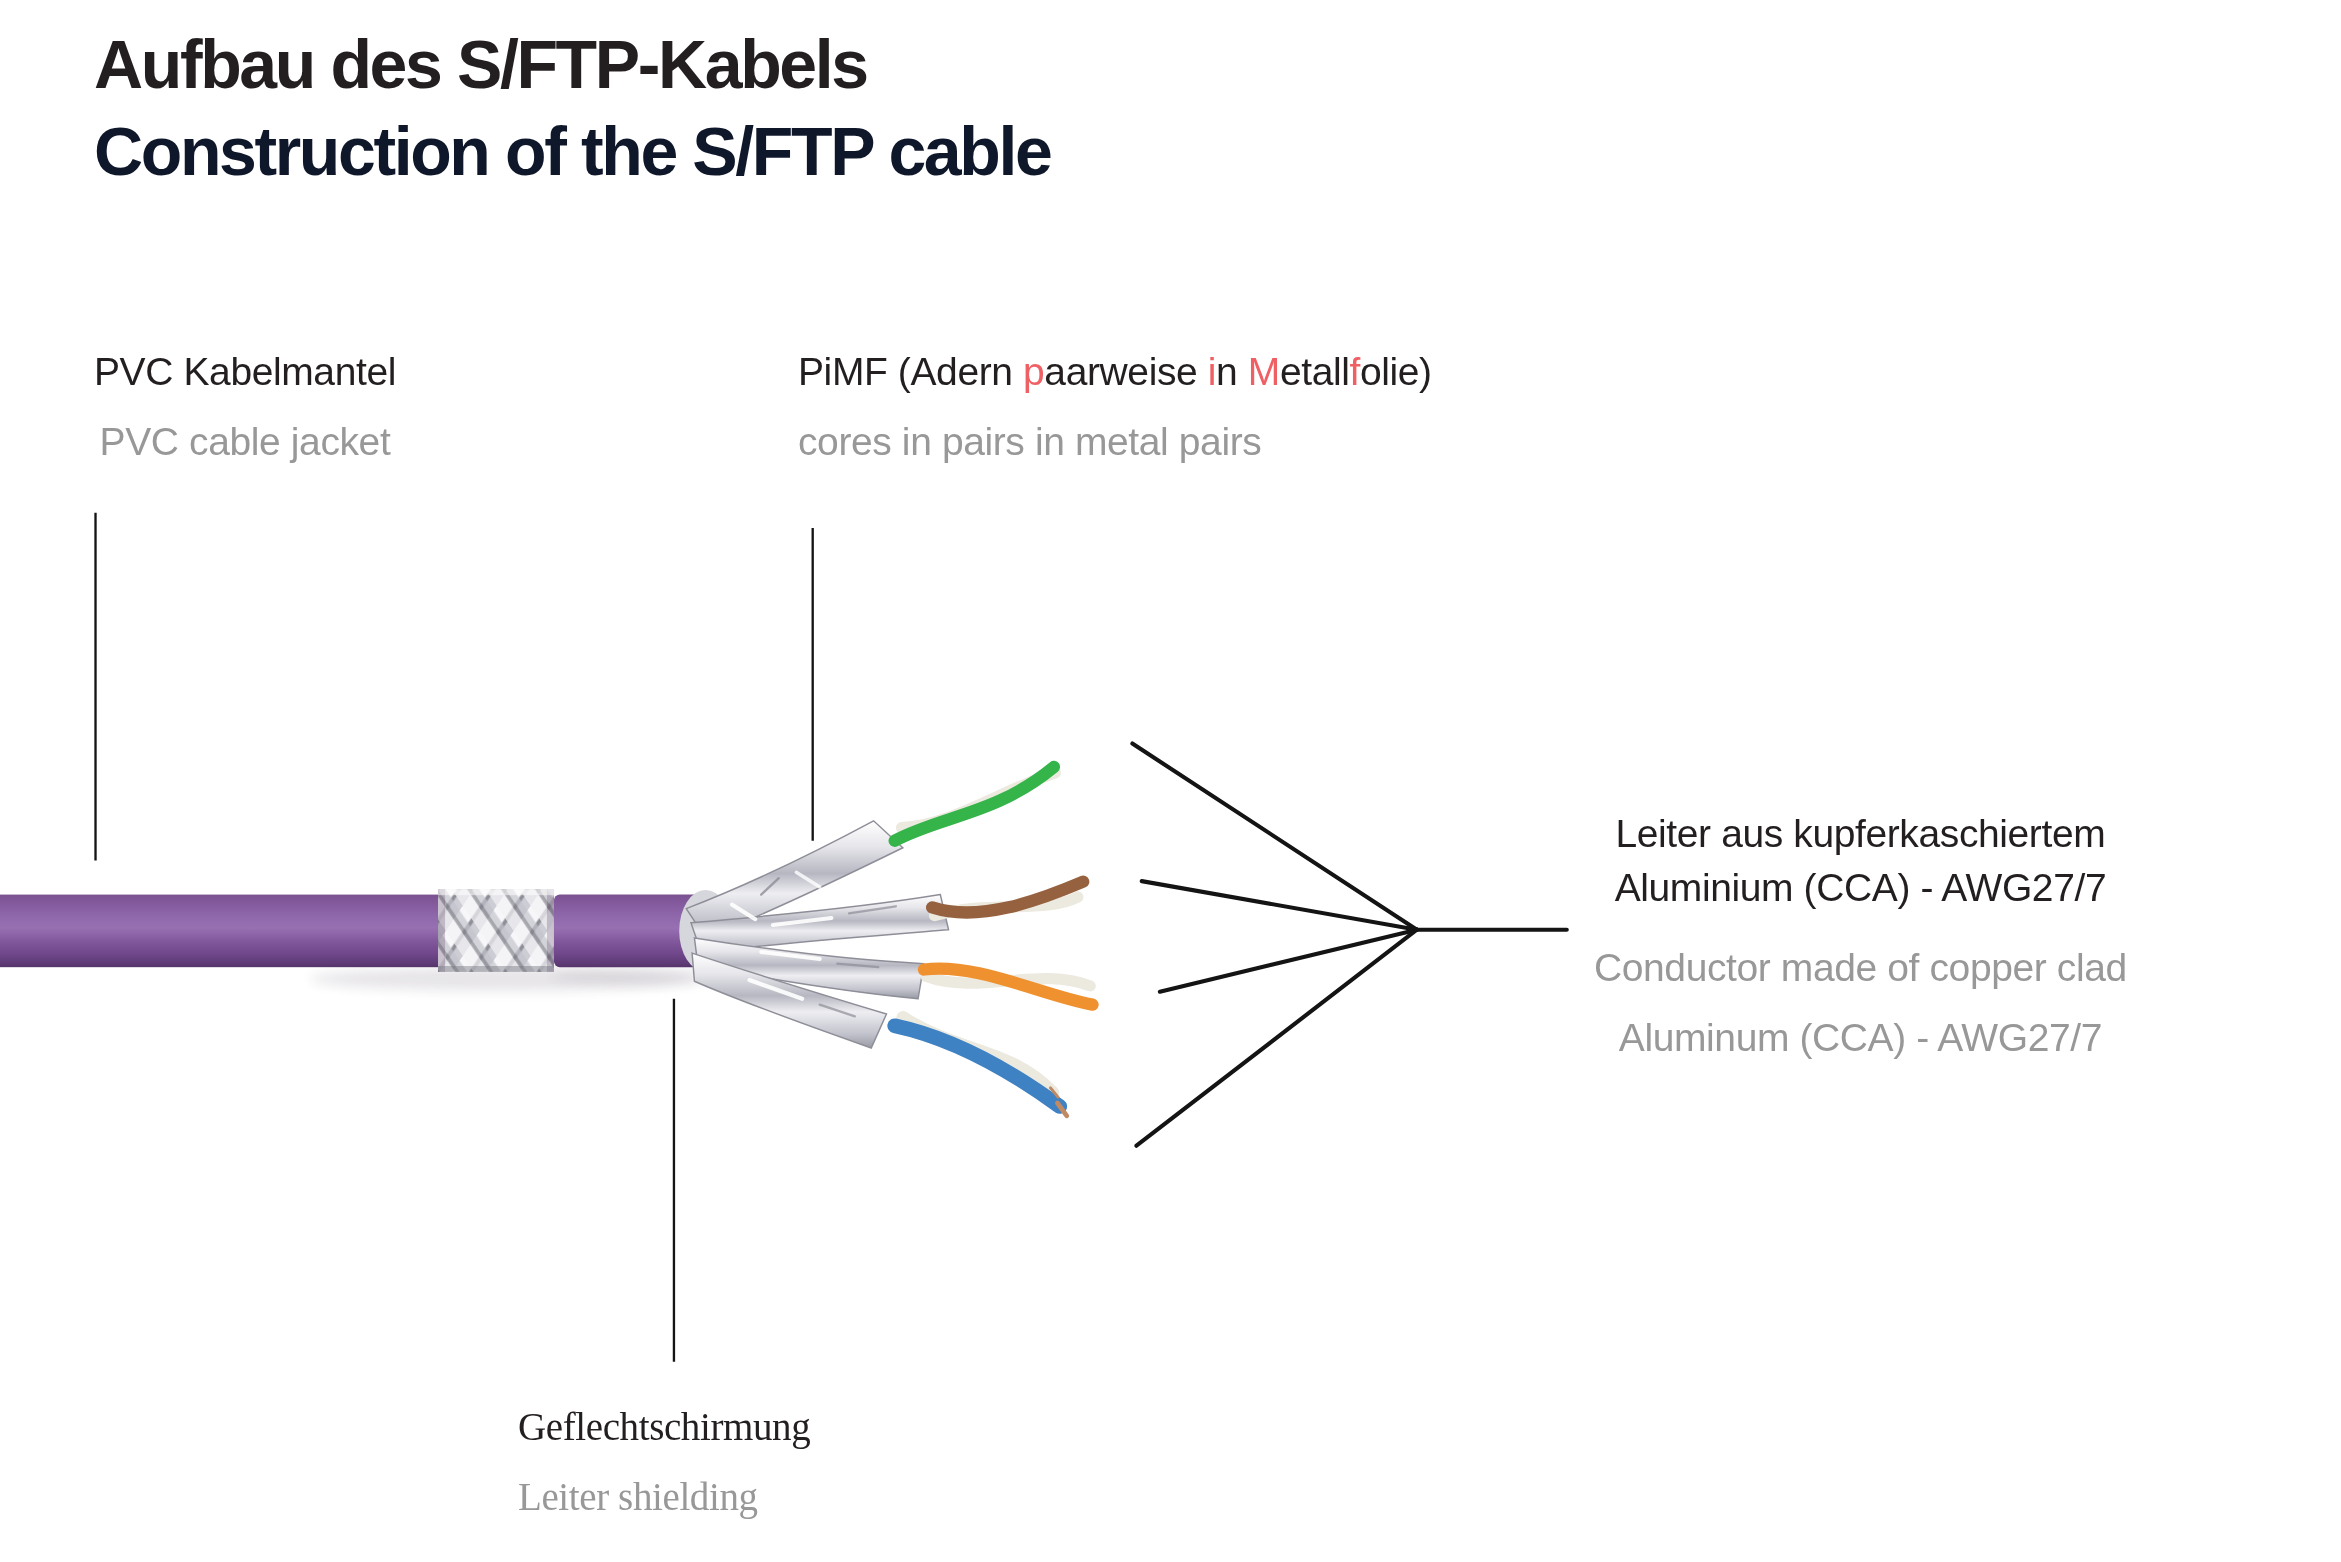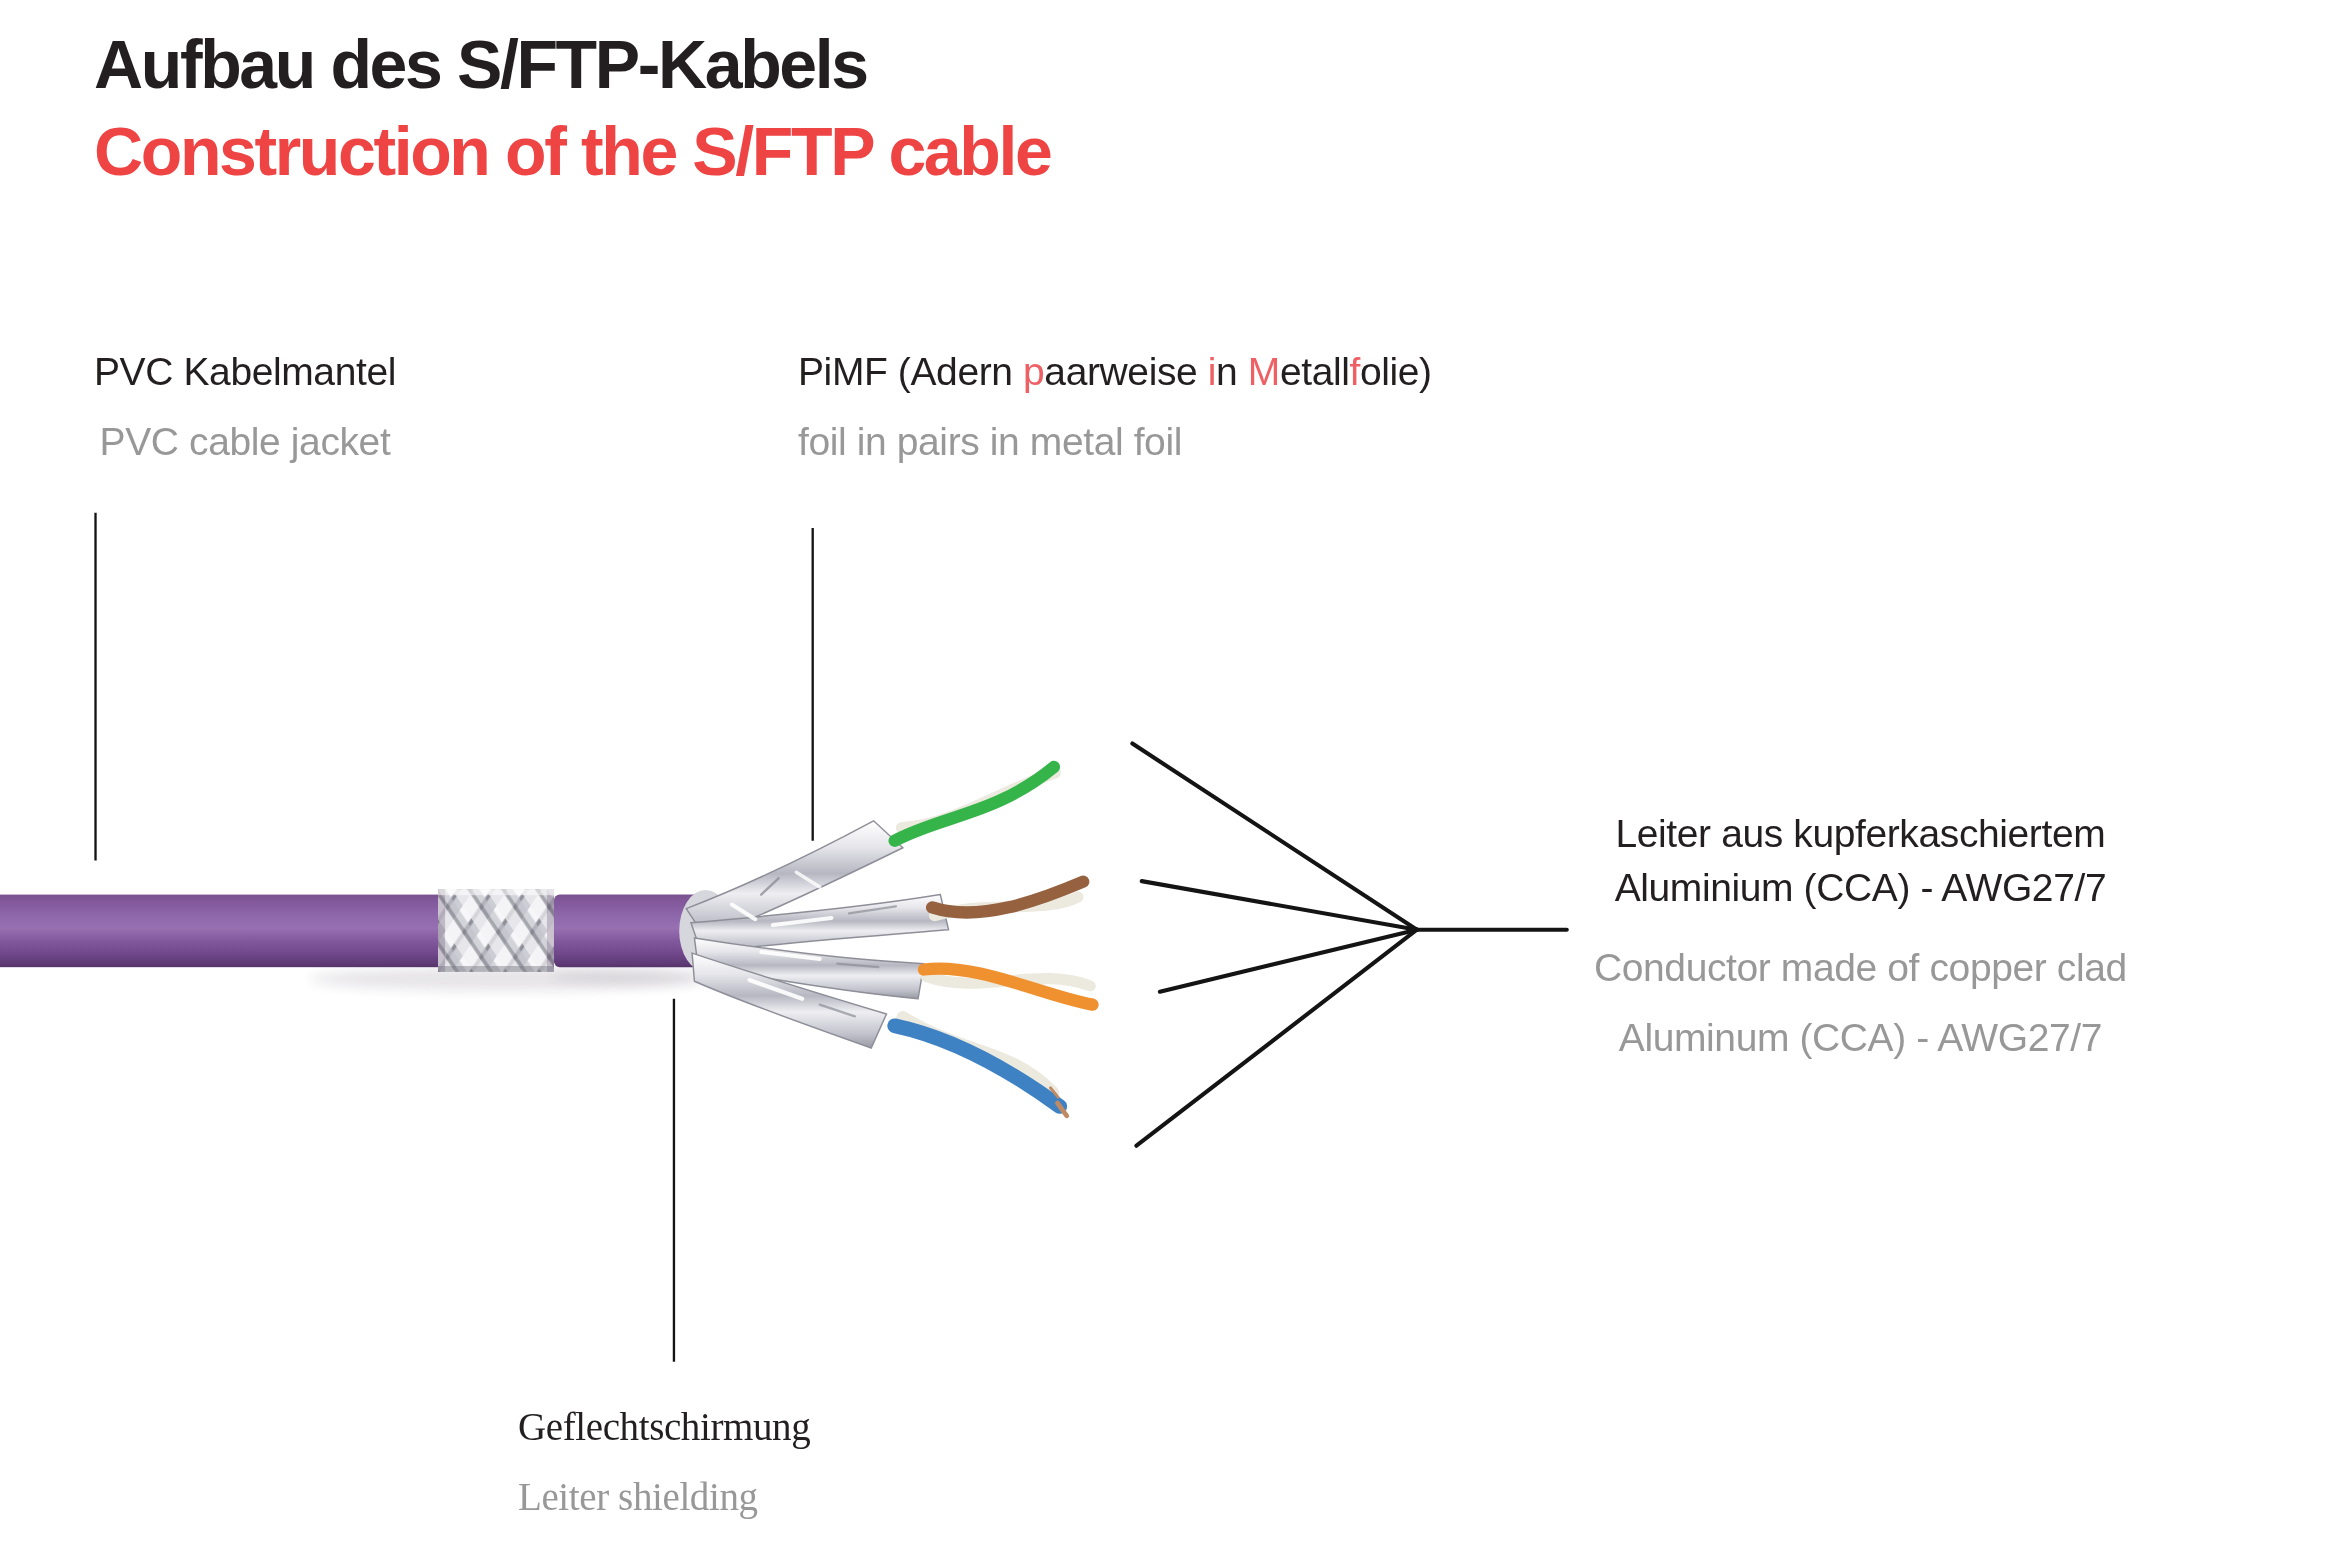--- a/index.html
+++ b/index.html
@@ -16,21 +16,21 @@
   }
   #canvas{position:absolute;inset:0;width:2342px;height:1145px;}
   #art{position:absolute;left:0;top:0;width:2342px;height:1562px;display:block;}
 
   .hdr{position:absolute;left:94px;top:21px;}
   .hdr .t1{
     font-size:68px;font-weight:bold;color:var(--text-dark);
     letter-spacing:-0.035em;line-height:1.28;white-space:nowrap;
   }
   .hdr .t2{
-    font-size:68px;font-weight:bold;color:#ef4444;
+    font-size:68px;font-weight:bold;color:#0f172a;
     letter-spacing:-0.035em;line-height:1.28;white-space:nowrap;
   }
 
   .lbl{position:absolute;white-space:nowrap;font-size:39px;letter-spacing:-0.01em;}
   .lbl .de{color:var(--text-dark);line-height:70px;}
   .lbl .en{color:var(--text-gray);line-height:70px;}
 
   .lbl-jacket{left:94px;top:337px;text-align:center;}
   .lbl-pimf{left:798px;top:337px;}
   .lbl-braid{left:518px;top:1392px;font-family:Liberation Serif, serif;}
@@ -167,21 +167,21 @@
     <div class="t2">Construction of the S/FTP cable</div>
   </div>
 
   <div class="lbl lbl-jacket">
     <div class="de">PVC Kabelmantel</div>
     <div class="en">PVC cable jacket</div>
   </div>
 
   <div class="lbl lbl-pimf">
     <div class="de"><span class="seg-dark">PiMF (Adern </span><span class="seg-red">p</span><span class="seg-dark">aarweise </span><span class="seg-red">i</span><span class="seg-dark">n </span><span class="seg-red">M</span><span class="seg-dark">etall</span><span class="seg-red">f</span><span class="seg-dark">olie)</span></div>
-    <div class="en">foil in pairs in metal foil</div>
+    <div class="en">cores in pairs in metal pairs</div>
   </div>
 
   <div class="lbl lbl-conductor">
     <div class="de">Leiter aus kupferkaschiertem</div>
     <div class="de">Aluminium (CCA) - AWG27/7</div>
     <div class="en">Conductor made of copper clad</div>
     <div class="en" style="margin-top:0;">Aluminum (CCA) - AWG27/7</div>
   </div>
 
   <div class="lbl lbl-braid">

